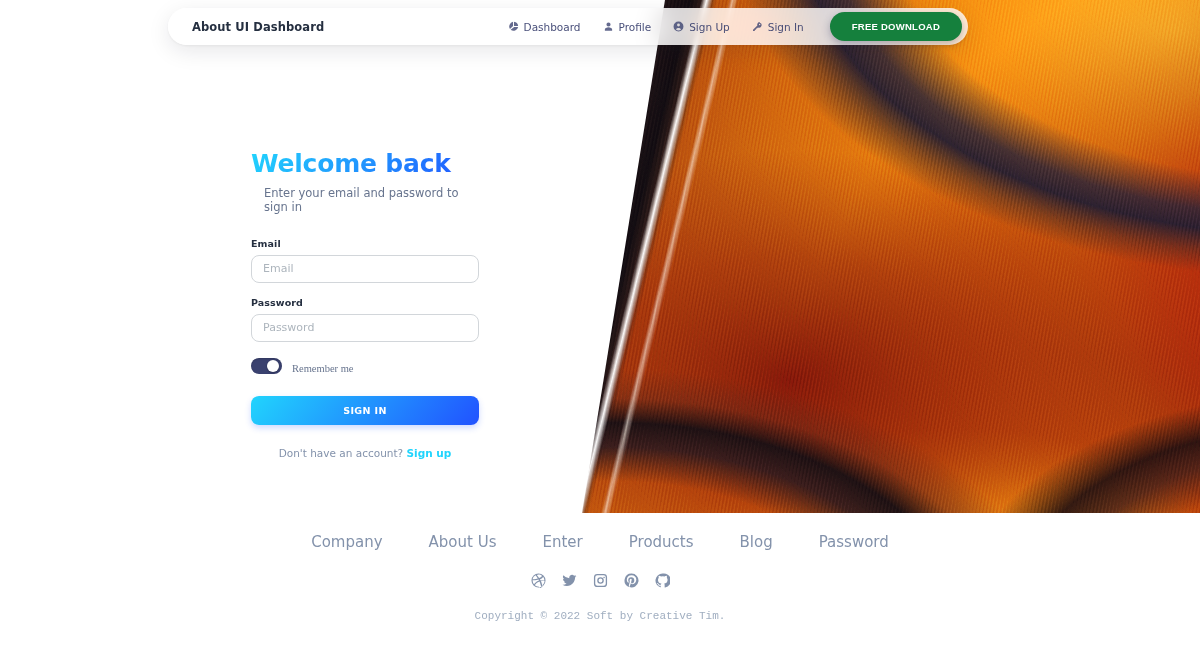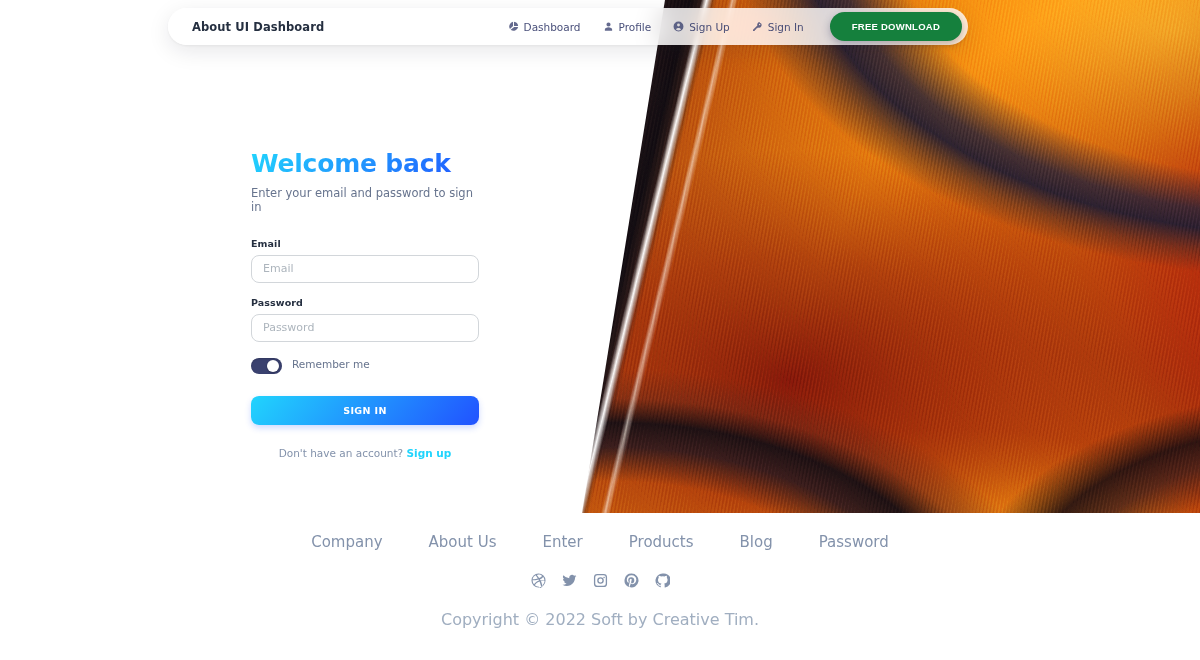--- a/index.html
+++ b/index.html
@@ -138,39 +138,39 @@
     z-index:10;
   }
   .welcome{
     font-size:25px; font-weight:700; line-height:1.15;
     background:linear-gradient(310deg,#2152ff 0%,#21d4fd 100%);
     -webkit-background-clip:text; background-clip:text;
     -webkit-text-fill-color:transparent; color:transparent;
     letter-spacing:-.2px;
     margin-bottom:7px;
   }
-  .subtitle{ font-size:11.5px; color:#67748e; margin-bottom:24px; }
+  .subtitle{ font-size:11.5px; color:#67748e; margin-bottom:24px;margin-left:13px; }
   .field-label{
     font-size:9.5px; font-weight:700; color:#252f40;
     display:block; margin-bottom:6px; letter-spacing:.1px;
   }
   .field-input{
     width:228px; height:28px;
     border:1px solid #d2d6da; border-radius:8px;
     padding:0 11px;
     font-size:11px; color:#495057;
     font-family:"DejaVu Sans", sans-serif;
     background:#fff; outline:none;
   }
   .field-input::placeholder{ color:#adb5bd; }
   .field-group{ margin-bottom:14px; }
 
   .remember-row{
-    display:flex; align-items:flex-start; gap:10px;
-    margin-top:16px; margin-bottom:22px;
+    display:flex; align-items:flex-end; gap:10px;
+    margin-top:16px; margin-bottom:22px;font-family:Liberation Serif, serif;
   }
   .switch{
     width:31px; height:16px; border-radius:8px;
     background:#3a416f; position:relative; cursor:pointer;
     flex:0 0 auto;
     box-shadow:inset 0 1px 2px rgba(0,0,0,.15);
   }
   .switch .knob{
     position:absolute; top:2px; left:16px;
     width:12px; height:12px; border-radius:50%;
@@ -208,21 +208,21 @@
   }
   .footer-link{
     font-size:15px; color:#8392ab; cursor:pointer; text-decoration:none;
   }
   .social-row{
     display:flex; justify-content:center; gap:16px;
     margin-bottom:22px;
   }
   .social-icon{ width:15px; height:15px; cursor:pointer; display:block; }
   .social-icon svg{ width:15px; height:15px; display:block; fill:#8392ab; }
-  .copyright{ font-size:16px; color:#a0aec0; }
+  .copyright{ font-size:11px; color:#a0aec0;font-family:Liberation Mono, monospace; }
 </style>
 </head>
 <body>
 
 <div class="hero-wrap">
   <div class="hero-clip">
     <div class="hero-img">
       <div class="hero-fibres"></div>
       <div class="hero-fibres2"></div>
     </div>

